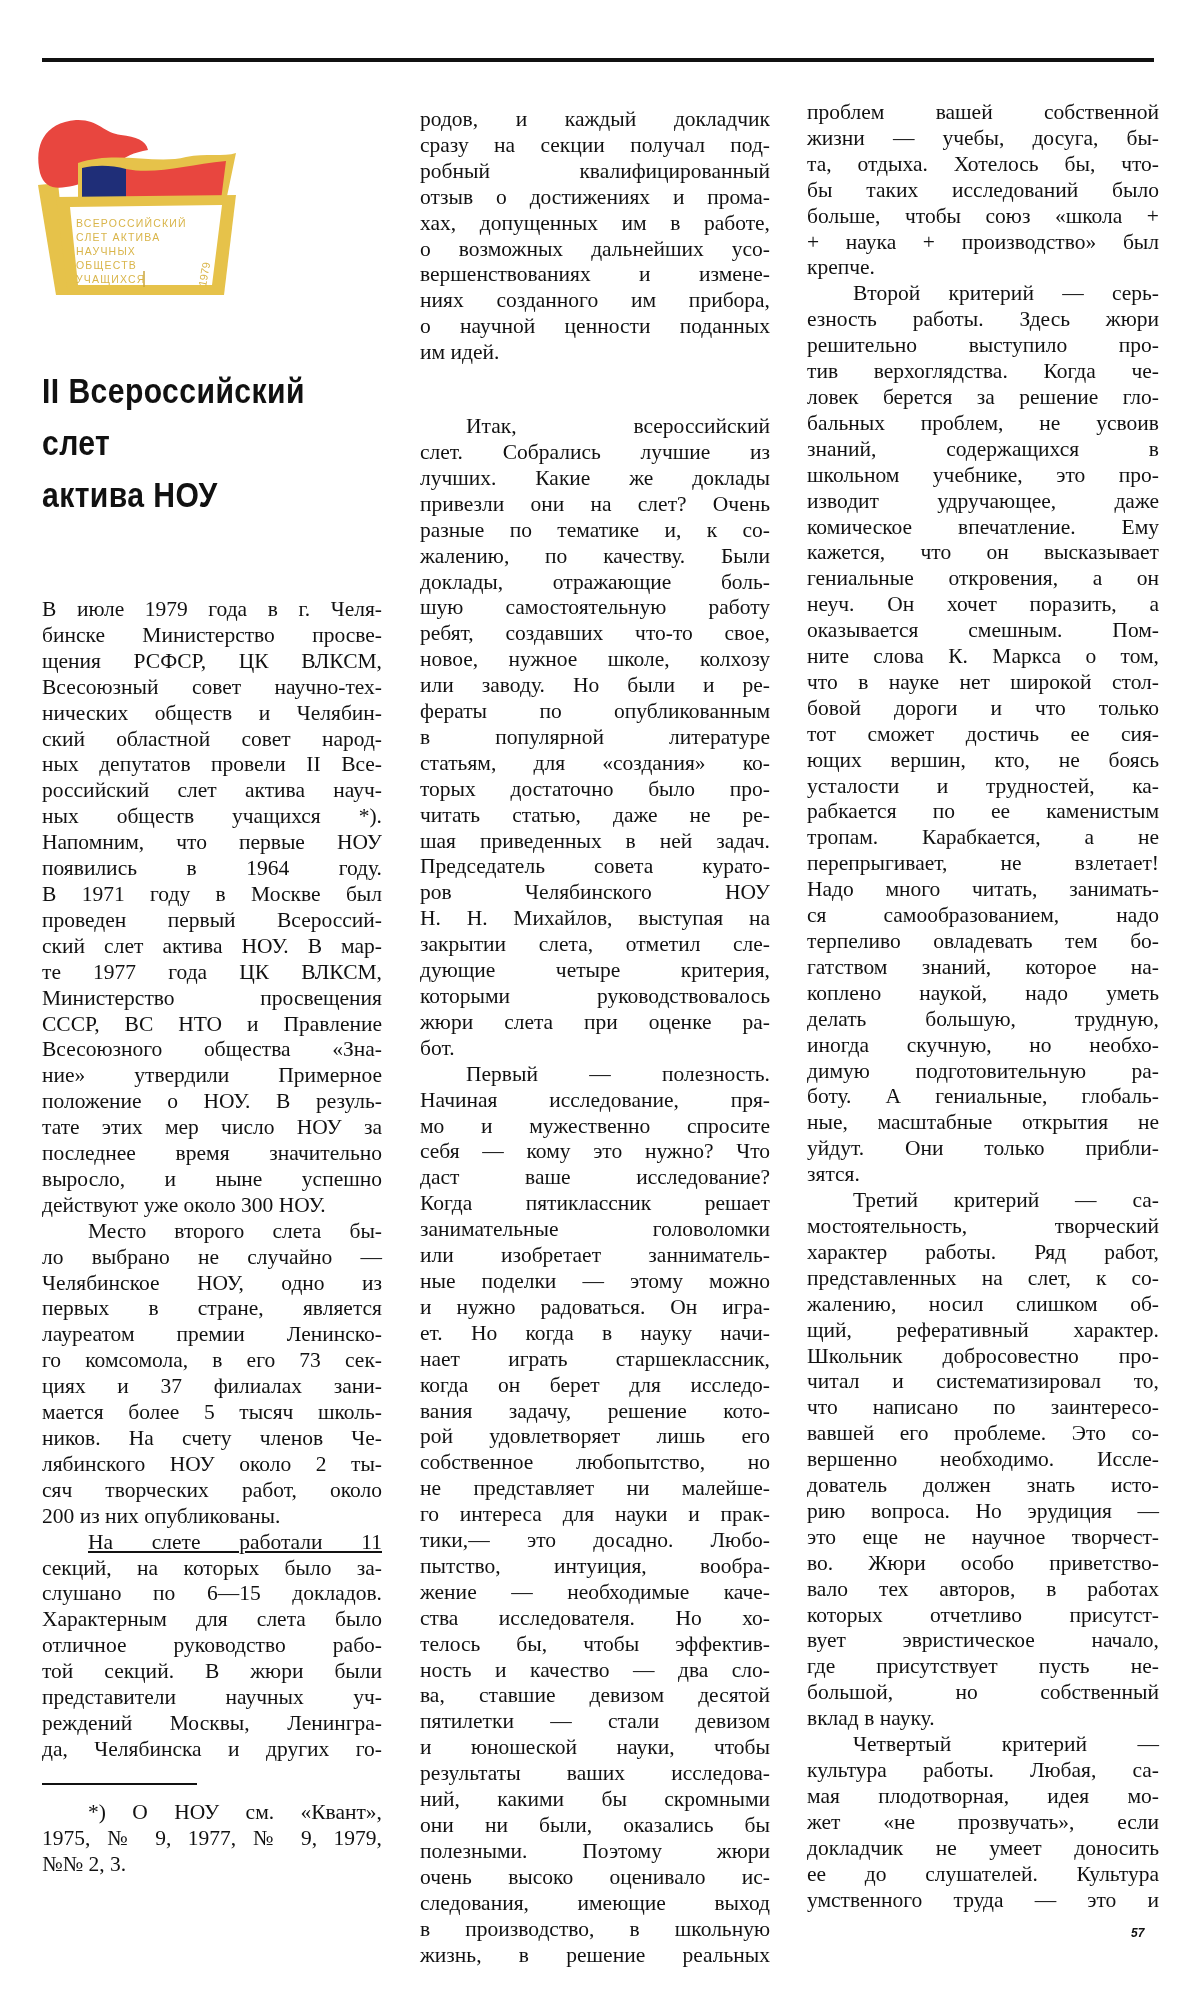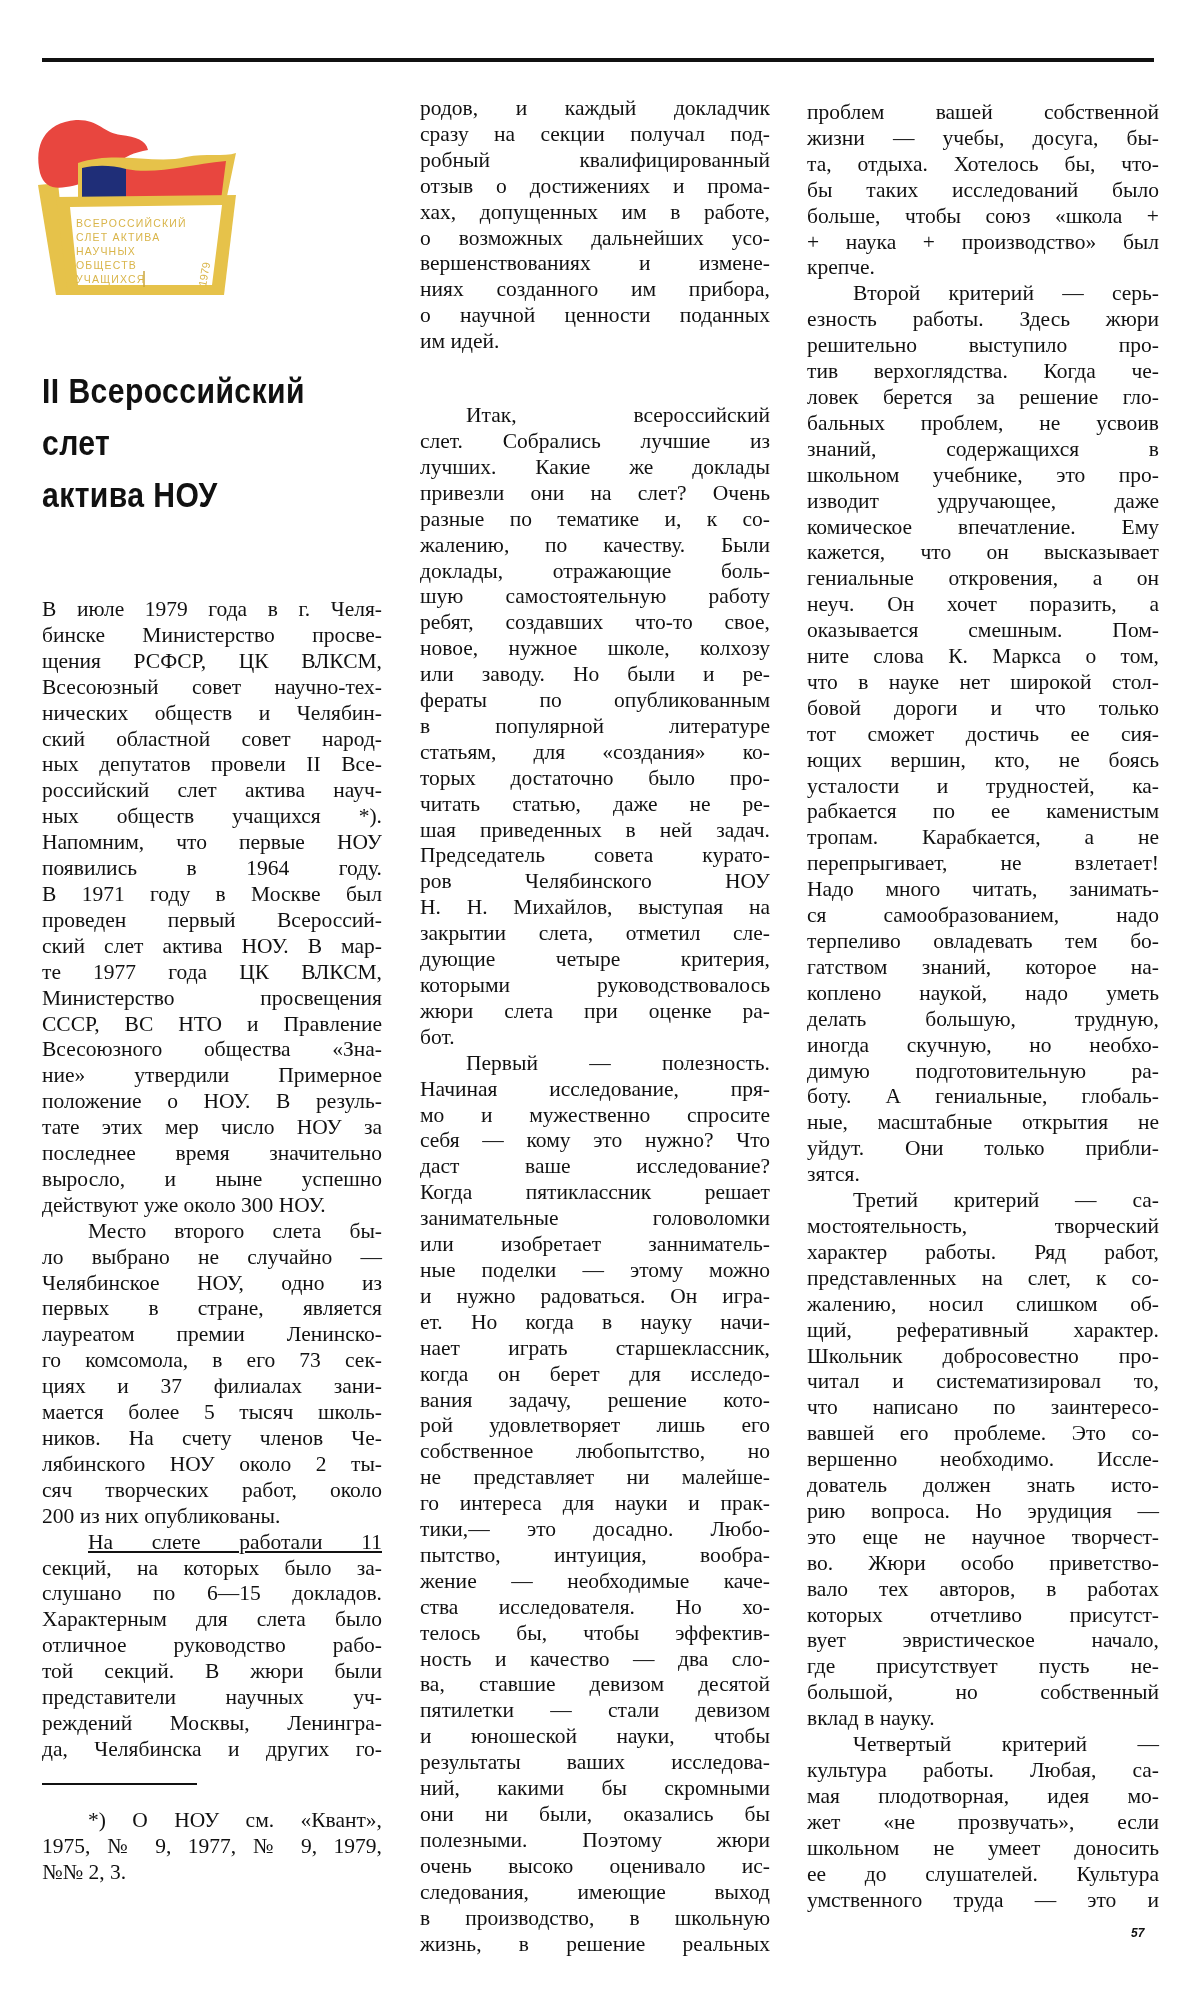--- a/index.html
+++ b/index.html
@@ -21,21 +21,21 @@
     font-weight: bold; font-size: 35px; line-height: 52px;
     transform: scaleX(0.86); transform-origin: left top;
     letter-spacing: 0.5px;
   }
   .headline div { white-space: nowrap; }
   .col {
     position: absolute; font-size: 21.5px; line-height: 25.9px;
     text-align: justify; hyphens: manual;
   }
   .col1 { left: 42px; top: 597px; width: 340px; }
-  .col2 { left: 420px; top: 96px; width: 350px; }
+  .col2 { left: 420px; top: 107px; width: 350px; }
   .col3 { left: 807px; top: 100px; width: 352px; }
   .line { display: block; text-align: justify; text-align-last: justify; white-space: nowrap; }
   .line.last { text-align-last: left; }
   .footnote-rule {
     position: absolute; left: 42px; top: 1783px; width: 155px; height: 2px; background: #111;
   }
   .footnote {
     position: absolute; left: 42px; top: 1800px; width: 340px;
     font-size: 21.5px; line-height: 25.9px;
   }
@@ -262,25 +262,25 @@
     <span class="line">вало тех авторов, в работах</span>
     <span class="line">которых отчетливо присутст-</span>
     <span class="line">вует эвристическое начало,</span>
     <span class="line">где присутствует пусть не-</span>
     <span class="line">большой, но собственный</span>
     <span class="line last">вклад в науку.</span>
     <span class="line" style="padding-left: 46px;">Четвертый критерий —</span>
     <span class="line">культура работы. Любая, са-</span>
     <span class="line">мая плодотворная, идея мо-</span>
     <span class="line">жет «не прозвучать», если</span>
-    <span class="line">школьном не умеет доносить</span>
+    <span class="line">докладчик не умеет доносить</span>
     <span class="line">ее до слушателей. Культура</span>
     <span class="line">умственного труда — это и</span>
   </div>
 
 <div class="footnote-rule"></div>
 <div class="footnote">
-    <span class="line" style="padding-left: 46px; margin-top: 8px;">*) О НОУ см. «Квант»,</span>
+    <span class="line" style="padding-left: 46px;">*) О НОУ см. «Квант»,</span>
     <span class="line">1975, № 9, 1977, № 9, 1979,</span>
     <span class="line last">№№ 2, 3.</span>
   </div>
 
 <div class="page-number">57</div>
 
 </body></html>

